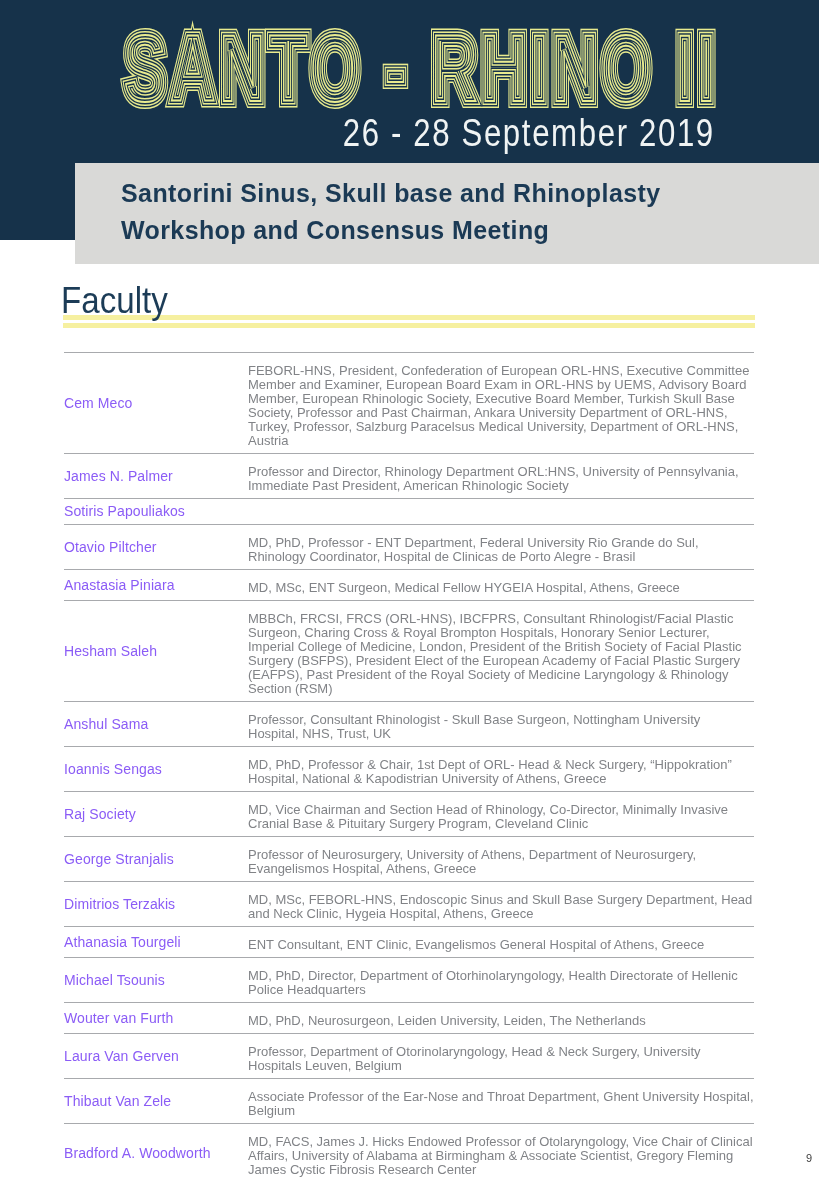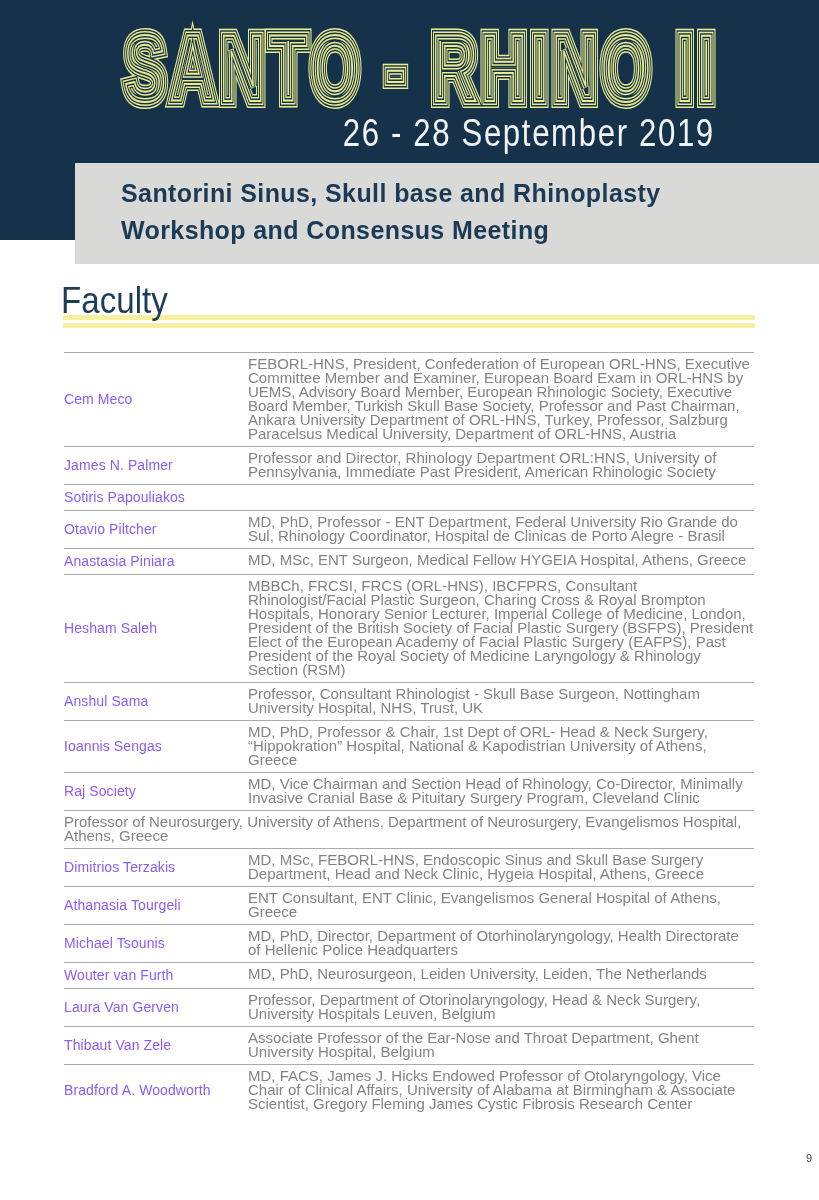--- a/index.html
+++ b/index.html
@@ -48,21 +48,21 @@
   .rule{position:absolute;left:63px;width:692px;height:5px;background:#f6f0a0;z-index:1;}
   .rule.r1{top:315px;}
   .rule.r2{top:323px;}
   
   .ftable{position:absolute;left:64px;top:352px;width:690px;}
   .frow{display:flex;border-top:1px solid #a8aaad;padding:4px 0 5px;}
   .fname{
     width:184px;flex:none;display:flex;align-items:center;
     font-weight:normal;font-size:14px;color:#8b5cf6;letter-spacing:.1px;
   }
-  .fdesc{flex:1;font-size:15px;line-height:14px;color:#818387;}
+  .fdesc{flex:1;font-size:13px;line-height:14px;color:#818387;margin-top:7px;}
   
   .pagenum{position:absolute;right:47px;top:1152px;font-size:11px;color:#404040;}
 </style>
 </head>
 <body>
 
 <div class="page">
 
   <div class="header-navy">
     <div class="logo">
@@ -128,20 +128,21 @@
       <div class="fname">Ioannis Sengas</div>
       <div class="fdesc">MD, PhD, Professor &amp; Chair, 1st Dept of ORL- Head &amp; Neck Surgery, “Hippokration” Hospital, National &amp; Kapodistrian University of Athens, Greece</div>
     </div>
 
     <div class="frow">
       <div class="fname">Raj Society</div>
       <div class="fdesc">MD, Vice Chairman and Section Head of Rhinology, Co-Director, Minimally Invasive Cranial Base &amp; Pituitary Surgery Program, Cleveland Clinic</div>
     </div>
 
     <div class="frow">
+      <div class="fname">George Stranjalis</div>
       <div class="fdesc">Professor of Neurosurgery, University of Athens, Department of Neurosurgery, Evangelismos Hospital, Athens, Greece</div>
     </div>
 
     <div class="frow">
       <div class="fname">Dimitrios Terzakis</div>
       <div class="fdesc">MD, MSc, FEBORL-HNS, Endoscopic Sinus and Skull Base Surgery Department, Head and Neck Clinic, Hygeia Hospital, Athens, Greece</div>
     </div>
 
     <div class="frow">
       <div class="fname">Athanasia Tourgeli</div>

